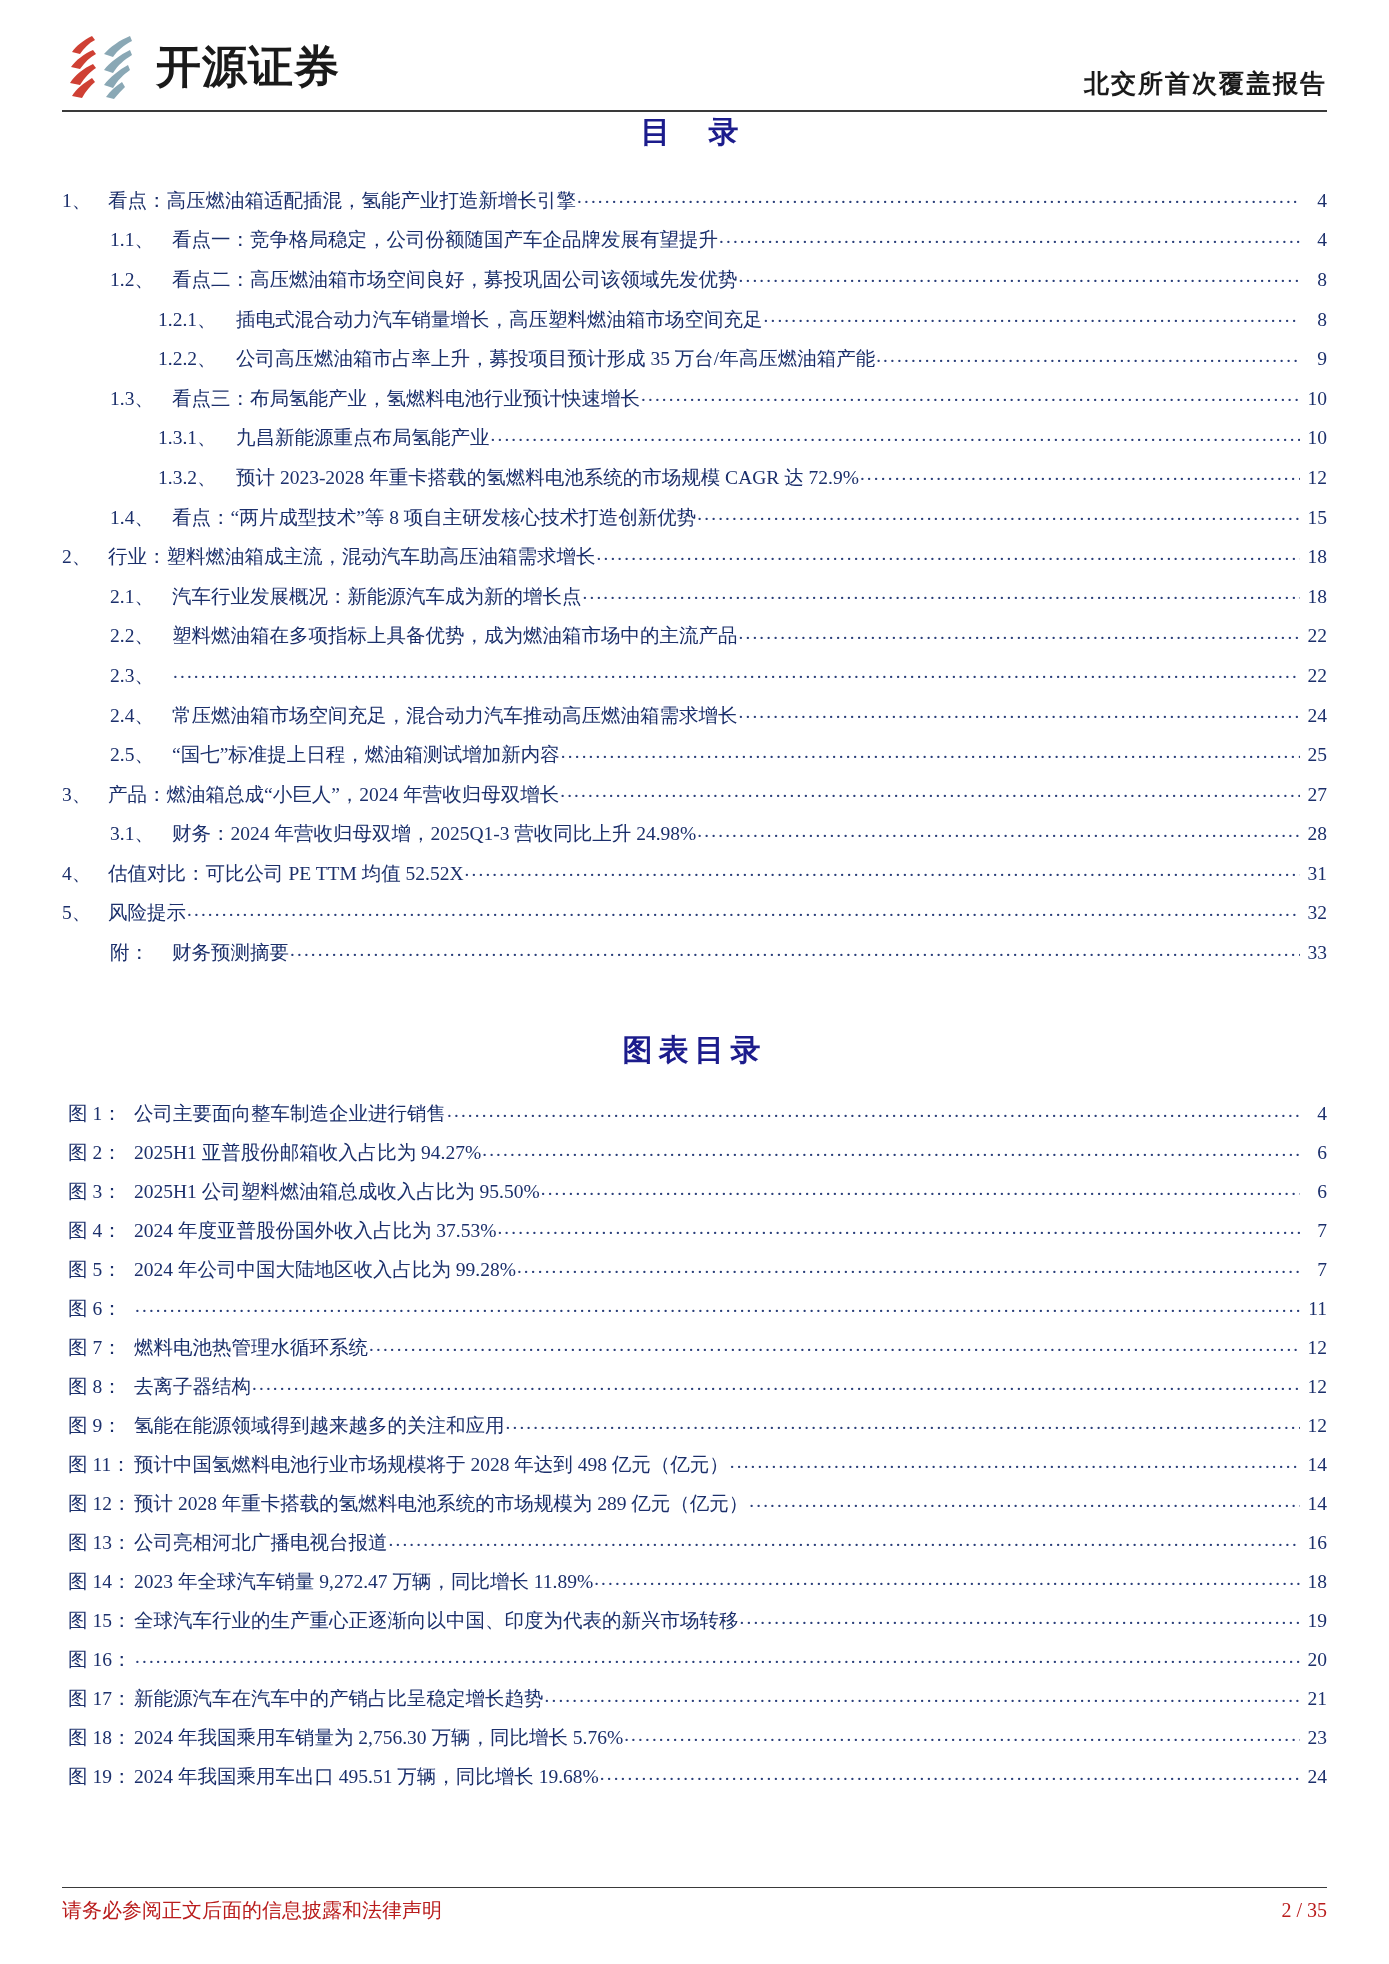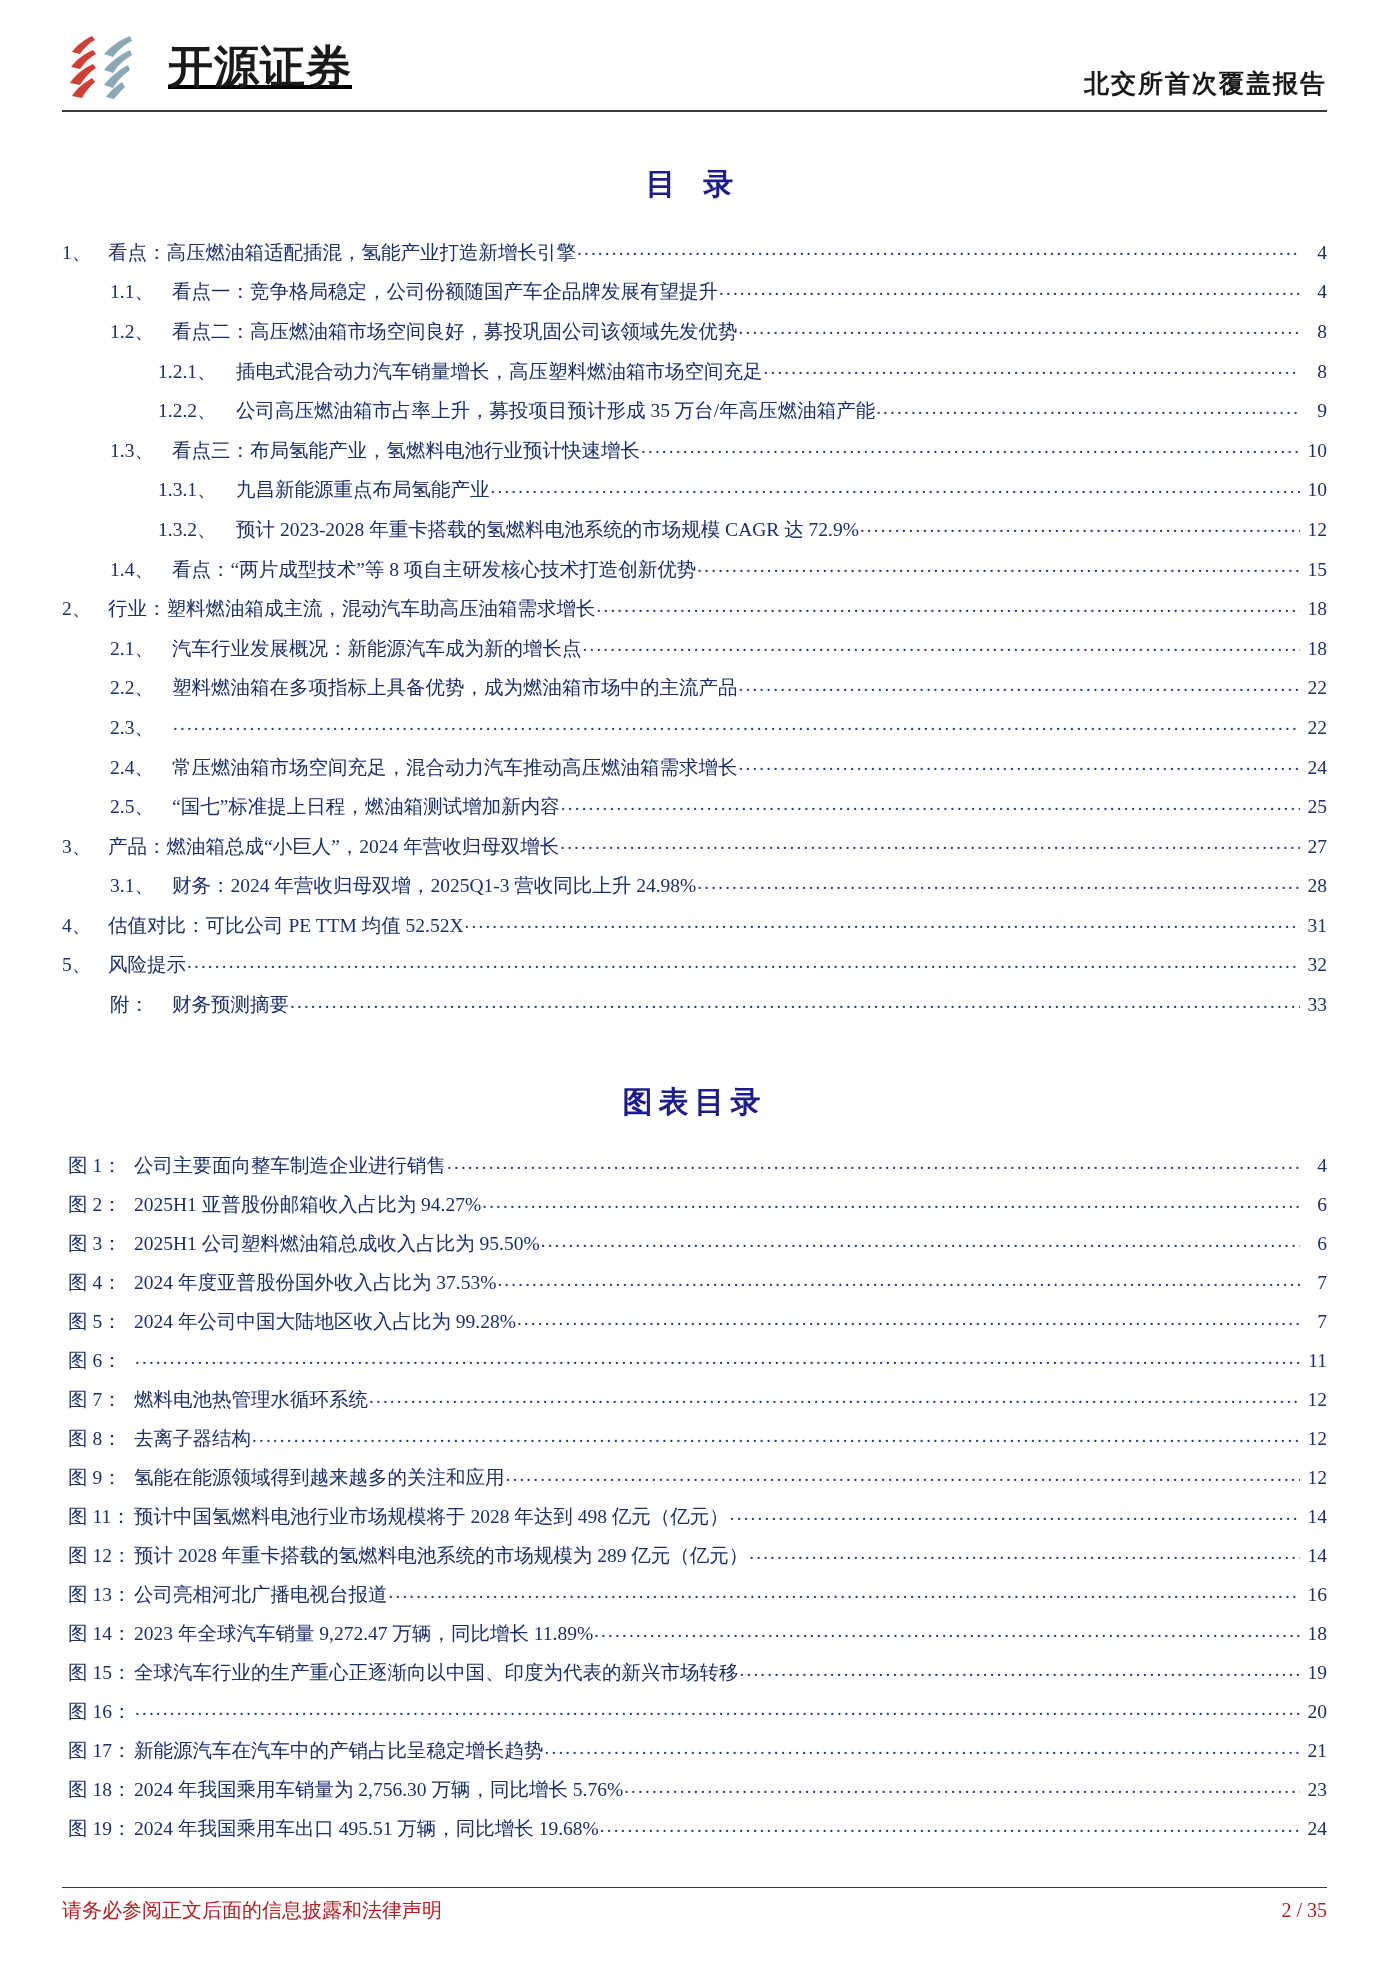--- a/index.html
+++ b/index.html
@@ -28,23 +28,22 @@
     align-items: flex-end;
     justify-content: space-between;
     padding-top: 28px;
     padding-bottom: 6px;
     border-bottom: 2px solid #3a3a3a;
     height: 112px;
   }
   .brand {
     display: flex;
     align-items: center;
-    gap: 28px;
+    gap: 16px;
     padding-bottom: 2px;
-    text-decoration: underline;
   }
   .brand-mark { width: 78px; height: 72px; display: block; }
   .brand-name {
     font-family: "Liberation Sans", "DejaVu Sans", sans-serif;
     font-weight: bold;
     font-size: 45px;
     letter-spacing: 1px;
     color: #1a1a1a;
     line-height: 1;
   }
@@ -59,21 +58,21 @@
 
   
   .section-title {
     text-align: center;
     color: #1c1c8c;
     font-weight: bold;
     font-size: 30px;
     letter-spacing: 10px;
     font-family: "Liberation Serif", "DejaVu Serif", serif;
   }
-  #toc-title { margin-top: 52px; margin-bottom: 26px; }
+  #toc-title { margin-bottom: 26px; font-family: Liberation Mono, monospace; }
   #figs-title { margin-top: 59px; margin-bottom: 22px; letter-spacing: 6px; }
 
   
   .toc-list, .fig-list { list-style: none; margin: 0; padding: 0; }
 
   .toc-line {
     display: flex;
     align-items: baseline;
     width: 100%;
     color: #1b2f6b;

